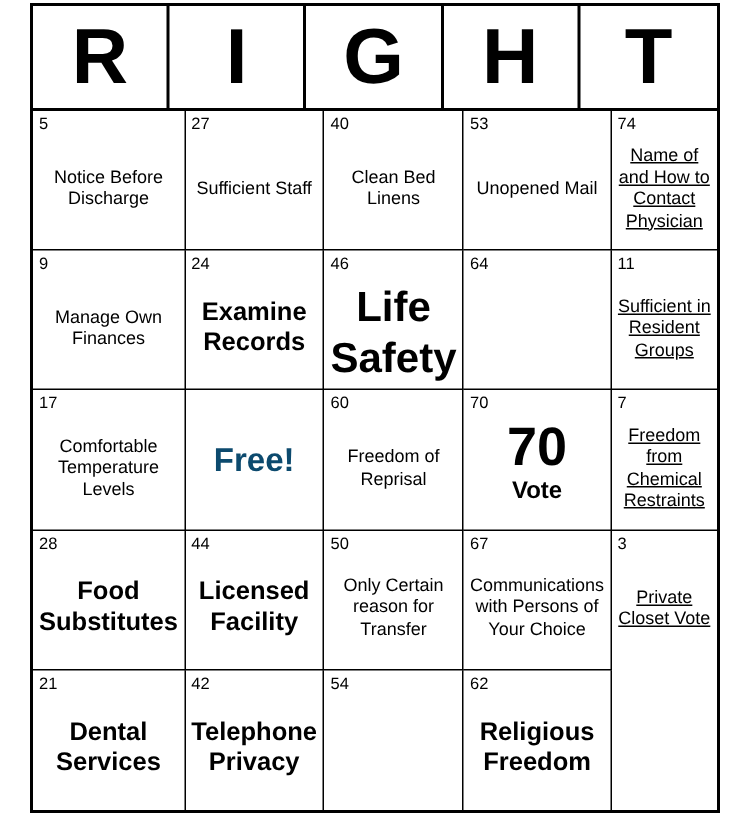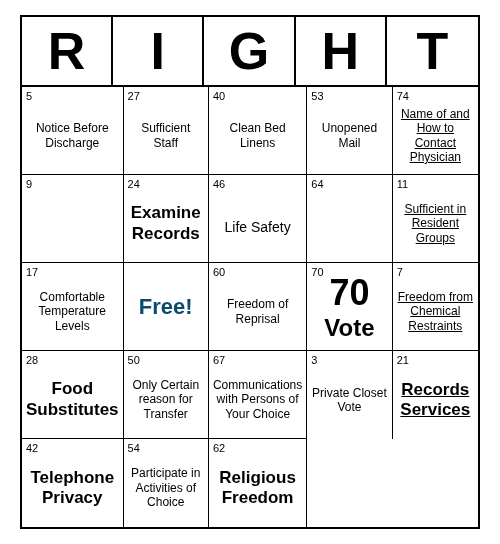--- a/index.html
+++ b/index.html
@@ -62,40 +62,40 @@
       top: 3px;
       left: 4px;
       font-weight: normal;
     }
     .cell-text {
       font-size: 12px;
       line-height: 1.2;
       margin-top: 10px;
     }
     .cell-text.large {
-      font-size: 14px;
-      font-weight: normal;
+      font-size: 28px;
+      font-weight: bold;
       margin-top: 17px;
     }
     .cell-text.medium {
       font-size: 17px;
       font-weight: bold;
       margin-top: 10px;
     }
     .free-cell {
       font-size: 22px;
       font-weight: bold;
       color: #0c4a6e;
     }
     .big-number {
       font-size: 36px;
       font-weight: bold;
     }
     .big-text {
-      font-size: 24px;
+      font-size: 16px;
       font-weight: bold;
     }
   </style>
 </head>
 <body>
 
 <div class="bingo-card">
   <div class="bingo-header">
   <div class="bingo-header-cell">R</div>
       <div class="bingo-header-cell">I</div>
@@ -119,20 +119,21 @@
       <div class="bingo-cell">
         <span class="cell-number">53</span>
         <span class="cell-text">Unopened Mail</span>
       </div>
       <div class="bingo-cell">
         <span class="cell-number">74</span>
         <span class="cell-text">Name of and How to Contact Physician</span>
       </div>
       <div class="bingo-cell">
         <span class="cell-number">9</span>
+        <span class="cell-text">Manage Own Finances</span>
       </div>
       <div class="bingo-cell">
         <span class="cell-number">24</span>
         <span class="cell-text medium">Examine Records</span>
       </div>
       <div class="bingo-cell">
         <span class="cell-number">46</span>
         <span class="cell-text large">Life Safety</span>
       </div>
       <div class="bingo-cell">
@@ -160,41 +161,44 @@
       </div>
       <div class="bingo-cell">
         <span class="cell-number">7</span>
         <span class="cell-text">Freedom from Chemical Restraints</span>
       </div>
       <div class="bingo-cell">
         <span class="cell-number">28</span>
         <span class="cell-text medium">Food Substitutes</span>
       </div>
       <div class="bingo-cell">
+        <span class="cell-number">44</span>
+        <span class="cell-text medium">Licensed Facility</span>
+      </div>
+      <div class="bingo-cell">
         <span class="cell-number">50</span>
         <span class="cell-text">Only Certain reason for Transfer</span>
       </div>
       <div class="bingo-cell">
         <span class="cell-number">67</span>
         <span class="cell-text">Communications with Persons of Your Choice</span>
       </div>
       <div class="bingo-cell">
         <span class="cell-number">3</span>
         <span class="cell-text">Private Closet Vote</span>
       </div>
       <div class="bingo-cell">
         <span class="cell-number">21</span>
-        <span class="cell-text medium">Records Services</span>
+        <span class="cell-text medium">Dental Services</span>
       </div>
       <div class="bingo-cell">
         <span class="cell-number">42</span>
         <span class="cell-text medium">Telephone Privacy</span>
       </div>
       <div class="bingo-cell">
         <span class="cell-number">54</span>
-        <span class="cell-text">Participate in Activities of Choice</span>
       </div>
       <div class="bingo-cell">
         <span class="cell-number">62</span>
         <span class="cell-text medium">Religious Freedom</span>
       </div>
     </div>
 </div>
 
 </body></html>

